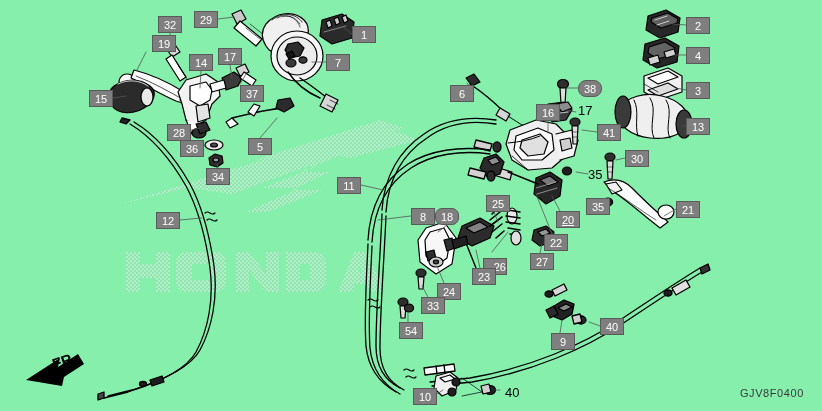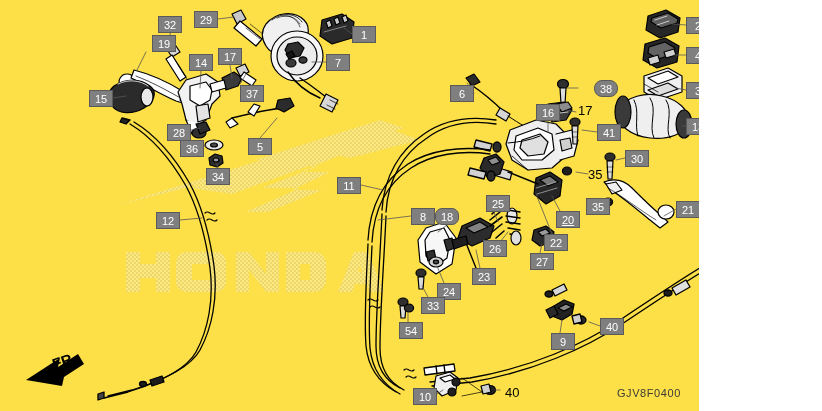--- a/index.html
+++ b/index.html
@@ -1,23 +1,22 @@
 <!DOCTYPE html>
 <html><head>
 <meta charset="utf-8">
 <title>Parts Diagram</title>
 <style>
   html,body{margin:0;padding:0;background:#ffffff;}
   body{font-family:"Liberation Sans",sans-serif;}
   #page{
     position:relative;
-    width:666px;height:411px;
-    background:#fde047;
+    width:822px;height:411px;
+    background:#86efac;
     overflow:hidden;
-    padding-left:33px;
   }
   svg.layer{position:absolute;left:0;top:0;width:822px;height:411px;overflow:visible;}
 
   
   .chip{
     position:absolute;
     width:24px;height:17px;
     background:#7f7f7f;
     border:1px solid #5a5a5a;
     color:#ffffff;
@@ -474,37 +473,37 @@
       <div class="chip" style="left: 352px; top: 26px;">1</div>
       <div class="chip" style="left: 326px; top: 54px;">7</div>
       <div class="chip" style="left: 167px; top: 124px;">28</div>
       <div class="chip" style="left: 180px; top: 140px;">36</div>
       <div class="chip" style="left: 248px; top: 138px;">5</div>
       <div class="chip" style="left: 206px; top: 168px;">34</div>
       <div class="chip" style="left: 156px; top: 212px;">12</div>
       <div class="chip" style="left: 337px; top: 177px;">11</div>
       <div class="chip" style="left: 411px; top: 208px;">8</div>
       <div class="chip" style="left: 450px; top: 85px;">6</div>
-      <div class="chip" style="left: 594px; top: 80px; border-radius: 8px;">38</div>
+      <div class="chip" style="left: 578px; top: 80px; border-radius: 8px;">38</div>
       <div class="chip" style="left: 536px; top: 104px;">16</div>
       <div class="plain" style="left: 578px; top: 104px;">17</div>
       <div class="chip" style="left: 597px; top: 124px;">41</div>
       <div class="chip" style="left: 686px; top: 17px;">2</div>
       <div class="chip" style="left: 686px; top: 47px;">4</div>
       <div class="chip" style="left: 686px; top: 82px;">3</div>
       <div class="chip" style="left: 686px; top: 118px;">13</div>
       <div class="chip" style="left: 625px; top: 150px;">30</div>
       <div class="plain" style="left: 588px; top: 168px;">35</div>
       <div class="chip" style="left: 586px; top: 198px;">35</div>
       <div class="chip" style="left: 676px; top: 201px;">21</div>
       <div class="chip" style="left: 486px; top: 195px;">25</div>
       <div class="chip" style="left: 435px; top: 208px; border-radius: 7px;">18</div>
       <div class="chip" style="left: 556px; top: 211px; text-decoration: underline;">20</div>
       <div class="chip" style="left: 544px; top: 234px;">22</div>
-      <div class="chip" style="left: 483px; top: 240px;">26</div>
+      <div class="chip" style="left: 483px; top: 258px; text-align: right;">26</div>
       <div class="chip" style="left: 530px; top: 253px;">27</div>
       <div class="chip" style="left: 472px; top: 268px;">23</div>
       <div class="chip" style="left: 437px; top: 283px;">24</div>
       <div class="chip" style="left: 421px; top: 297px;">33</div>
       <div class="chip" style="left: 399px; top: 322px;">54</div>
       <div class="chip" style="left: 551px; top: 333px;">9</div>
       <div class="chip" style="left: 600px; top: 318px;">40</div>
       <div class="chip" style="left: 413px; top: 388px;">10</div>
       <div class="plain" style="left: 505px; top: 386px;">40</div>
     </div>

